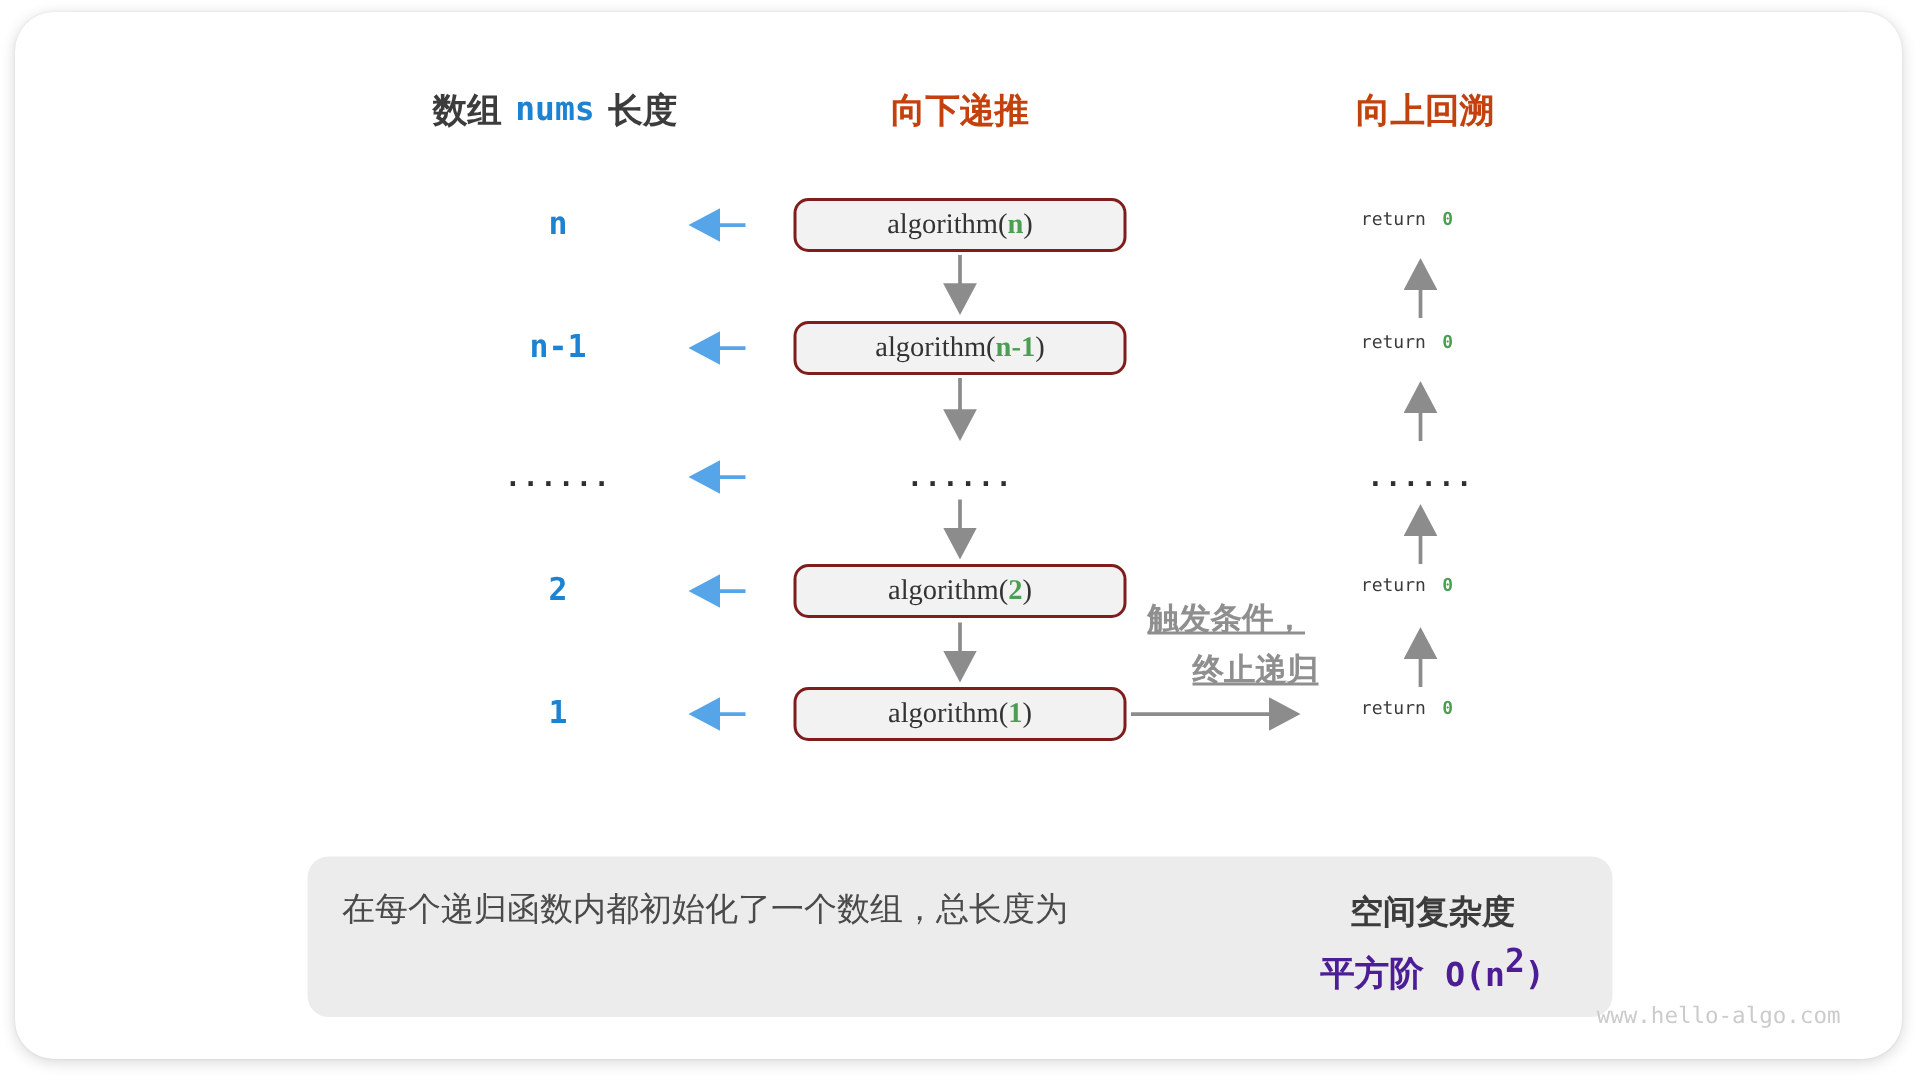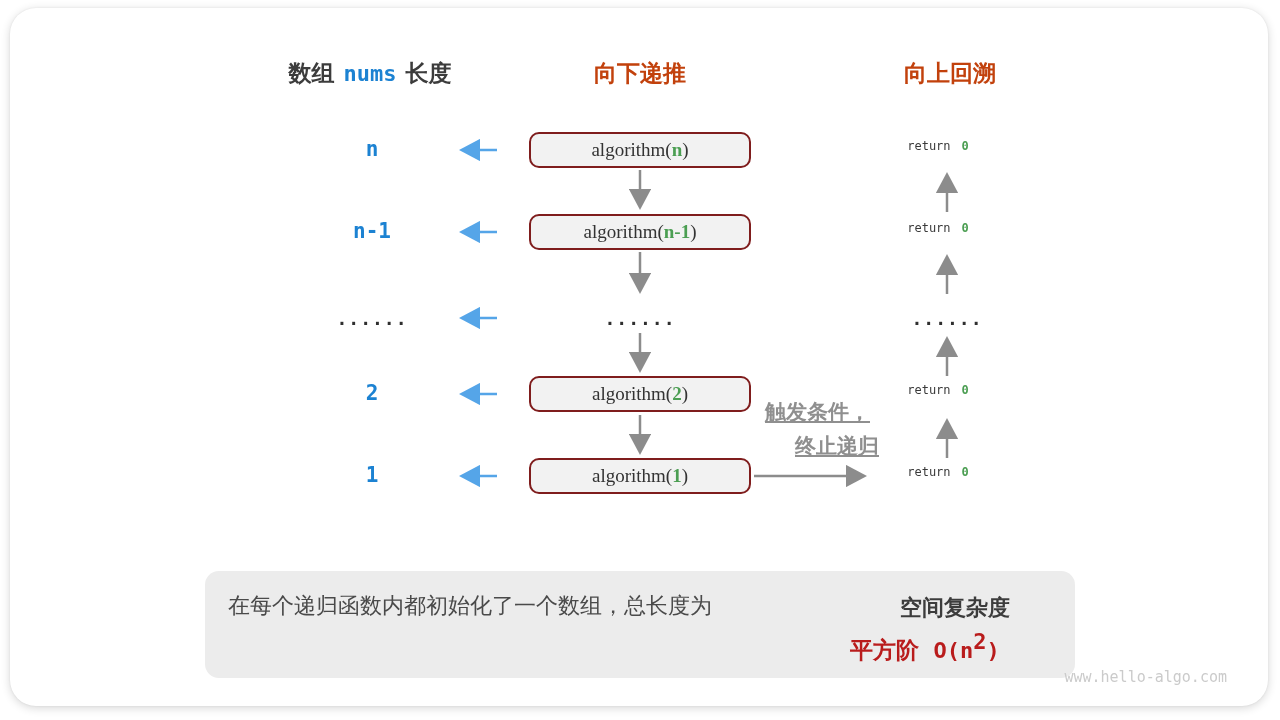--- a/index.html
+++ b/index.html
@@ -36,22 +36,22 @@
   .summary-box { left:205px; top:571px; width:870px; height:107px;
                  background:#ECECEC; border-radius:14px; }
   .sum-desc { left:0; top:20px; width:530px; text-align:center;
               font-size:22px; color:#4A4A4A; }
   .sum-formula { left:0; top:56px; width:530px; text-align:center; white-space:nowrap; }
   .f-blue { font-family:"DejaVu Sans Mono", monospace; font-size:22px; font-weight:700;
             color:#1C82D2; margin:0 3px; }
   .f-gray { font-size:20px; font-weight:700; color:#555555; margin:0 3px; }
   .sum-title { left:645px; top:22px; width:210px; text-align:center;
                font-size:22px; font-weight:700; color:#3C3C3C; }
-  .sum-result { left:645px; top:58px; width:210px; text-align:left;
-                font-size:23px; font-weight:700; color:#b91c1c; white-space:nowrap; }
+  .sum-result { left:645px; top:58px; width:210px; text-align:center;
+                font-size:23px; font-weight:700; color:#4c1d95; white-space:nowrap; }
   .sum-result .mono { font-size:22px; }
   .sup { font-size:15px; vertical-align:super; }
 
   .watermark { right:53px; top:668px; font-family:"DejaVu Sans Mono", monospace;
                font-size:15px; color:#CBCBCB; }
   svg.layer { position:absolute; left:0; top:0; width:1280px; height:720px; pointer-events:none; }
 </style>
 </head>
 <body>
 

